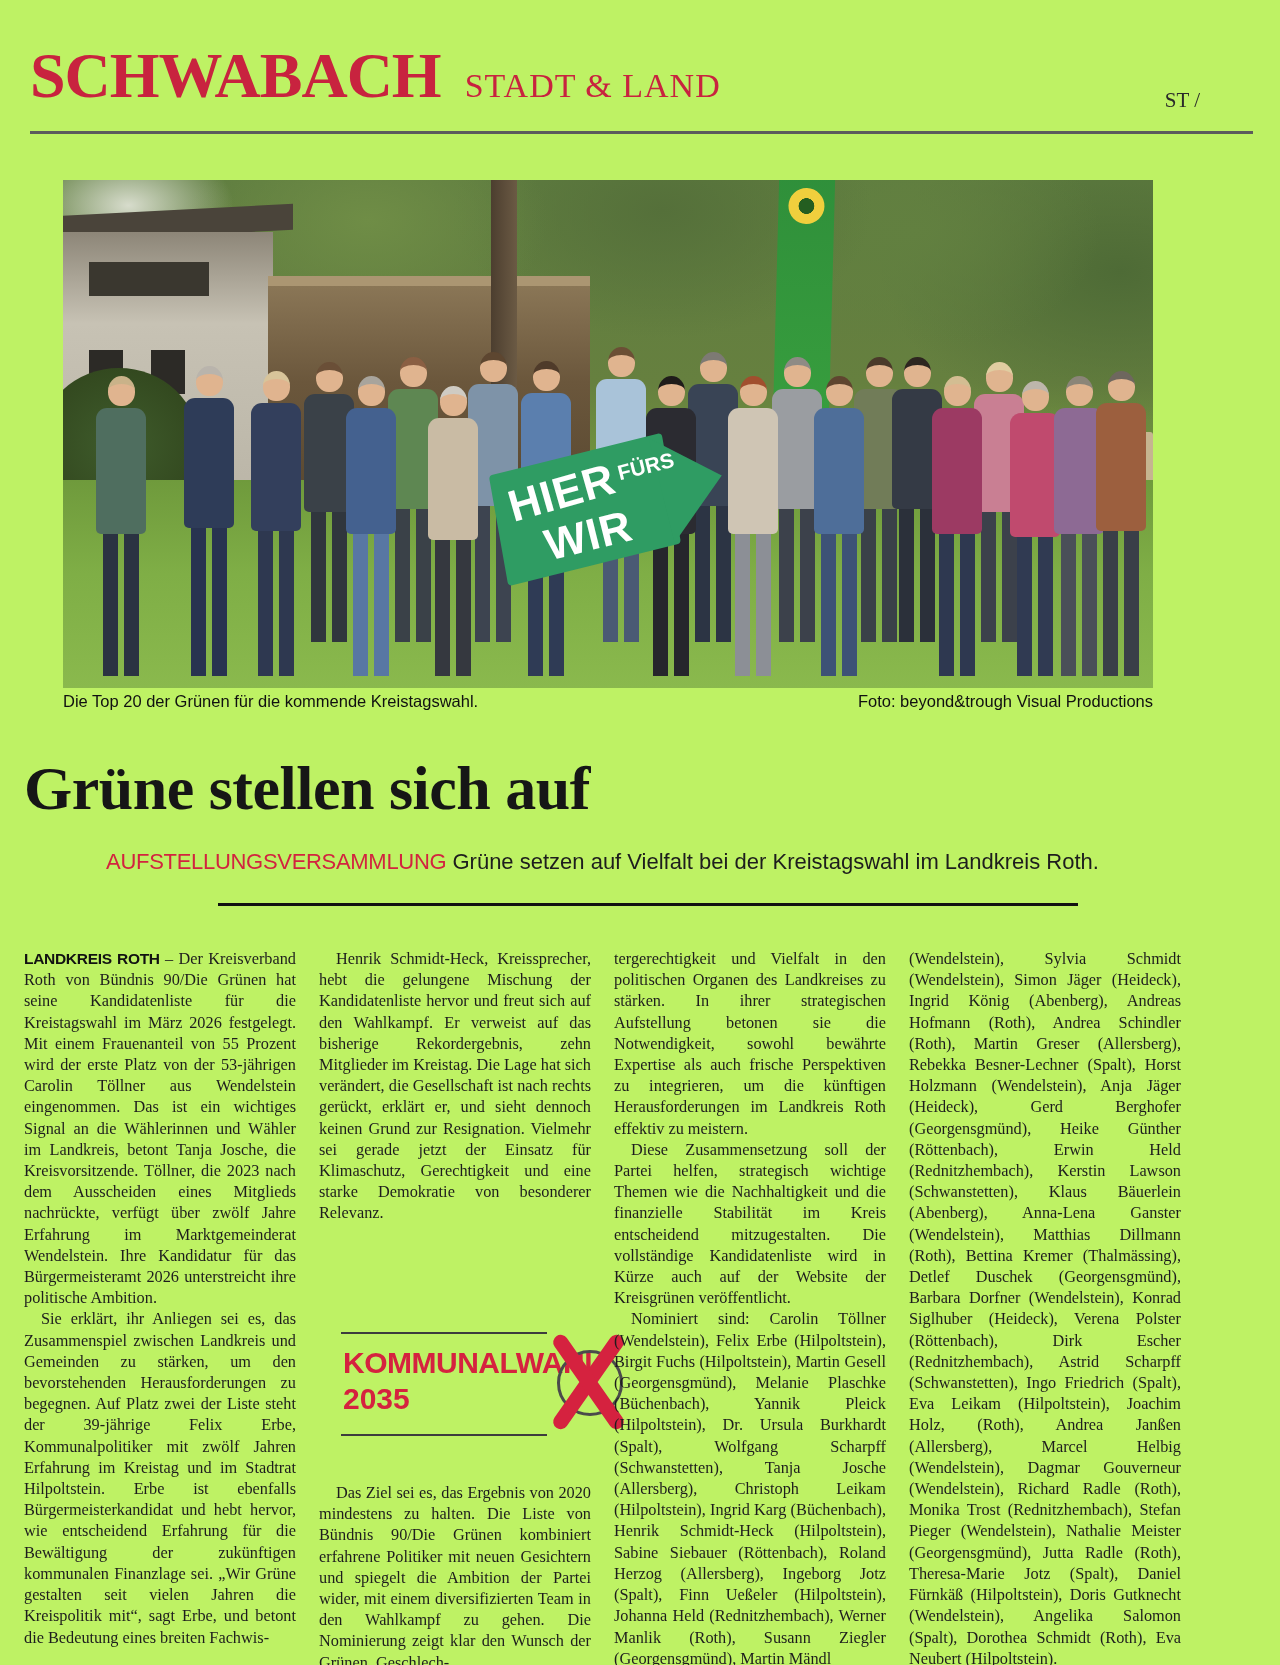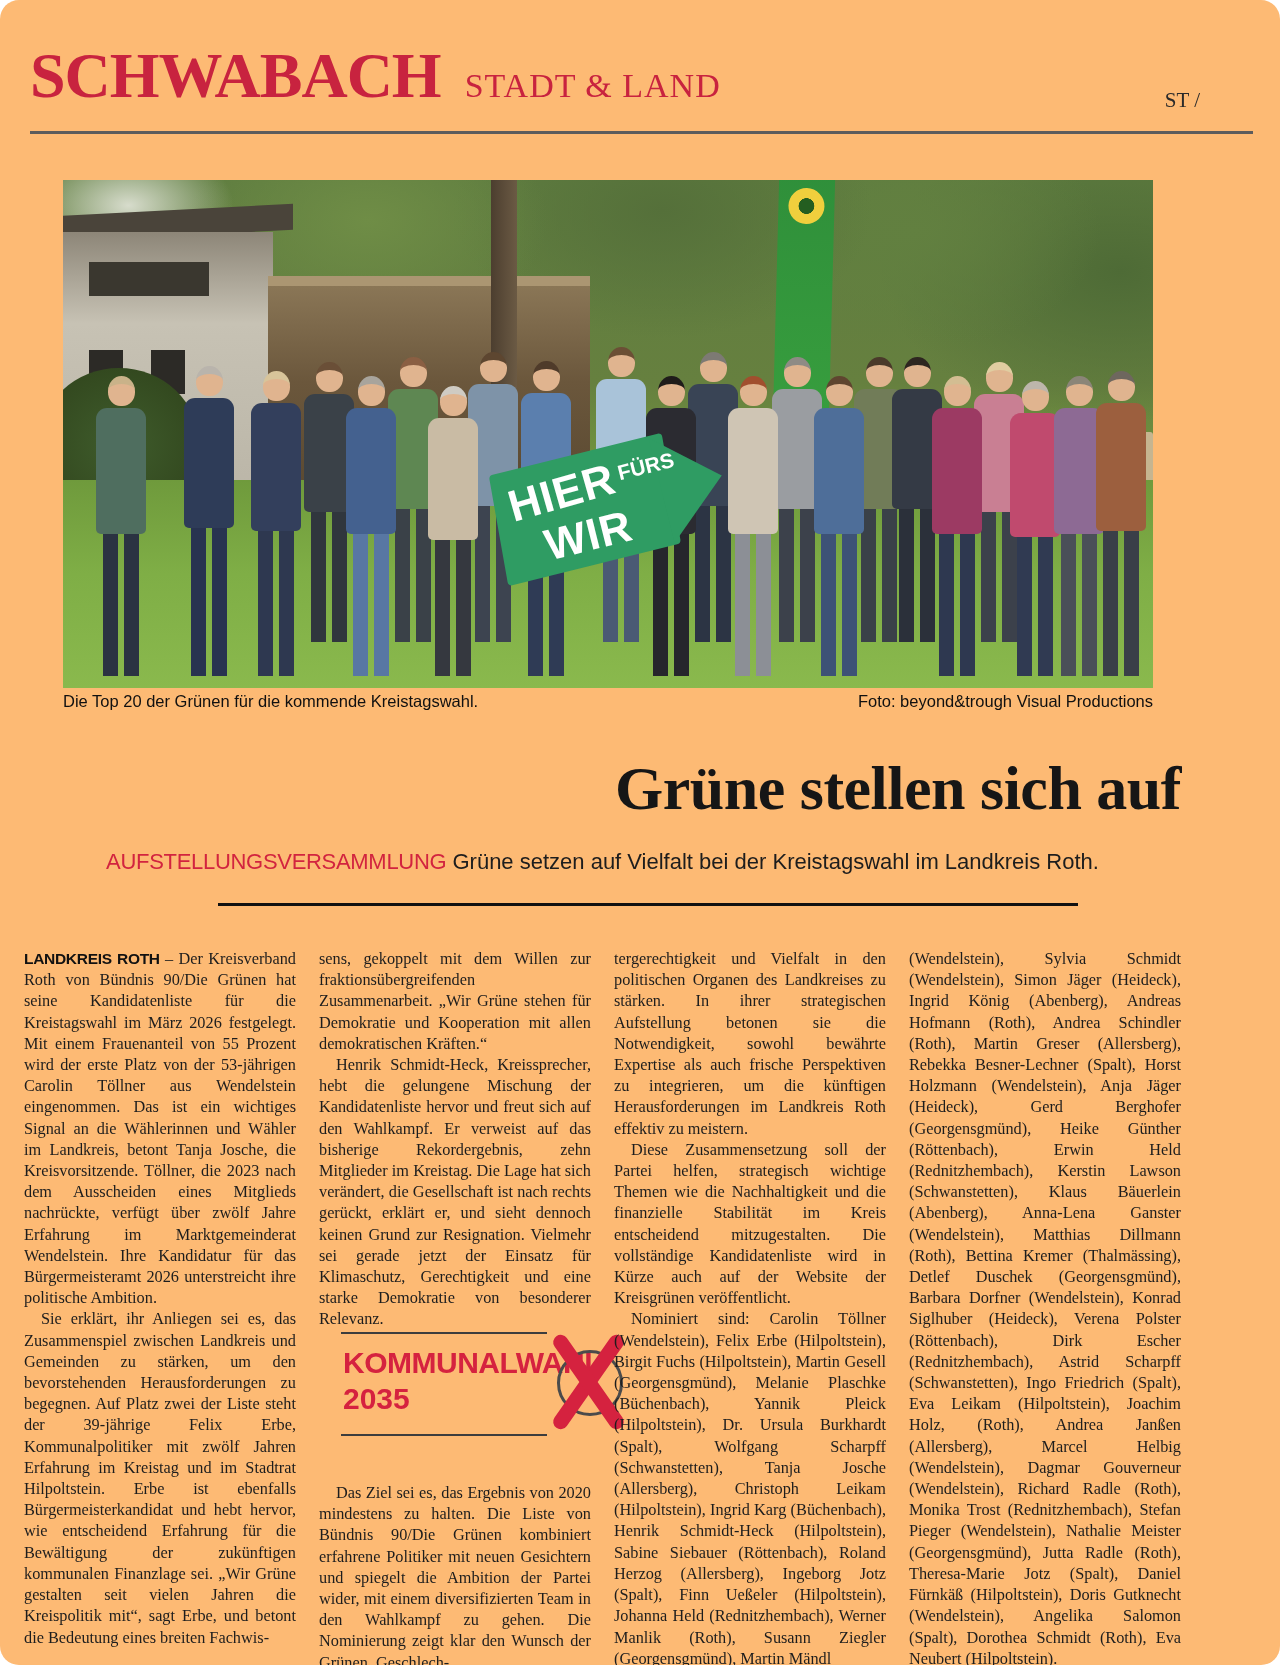--- a/index.html
+++ b/index.html
@@ -1,17 +1,17 @@
 <!DOCTYPE html>
 <html lang="de" style="--brand-red: #c8233f; --kicker-red: #d2243f; --box-red: #d5223f; --sign-green: #2f9c63;"><head>
 <meta charset="utf-8">
 <style>
   html,body{margin:0;padding:0;background:#ffffff;}
   body{width:1280px;height:1665px;position:relative;font-family:"Liberation Sans",sans-serif;color:#1d1d1d;}
-  .page{position:absolute;inset:0;overflow:hidden;background:#fdba74;border-radius:19px;}
+  .page{position:absolute;inset:0;overflow:hidden;background:#bef264;}
 
   
   .masthead{position:absolute;left:30px;top:44px;display:flex;align-items:baseline;}
   .m-title{font-family:"Liberation Serif",serif;font-weight:700;font-size:64px;line-height:1;
            letter-spacing:-1px;color:var(--brand-red);}
   .m-sub{font-family:"Liberation Serif",serif;font-weight:400;font-size:34px;line-height:1;
          color:var(--brand-red);margin-left:24px;letter-spacing:1px;}
   .page-ref{position:absolute;right:80px;top:88px;font-family:"Liberation Serif",serif;
             font-size:21px;color:#2a2a2a;}
   .header-rule{position:absolute;left:30px;right:27px;top:131px;height:3px;background:#5c5c5c;}
@@ -61,21 +61,21 @@
   .sign-w{position:absolute;color:#fff;font-weight:700;line-height:1;font-family:"Liberation Sans",sans-serif;}
   .sign-w1{left:16px;top:32px;font-size:44px;letter-spacing:1px;transform:rotate(-2deg);}
   .sign-w2{left:130px;top:38px;font-size:21px;}
   .sign-w3{left:42px;top:80px;font-size:44px;letter-spacing:1px;}
 
   
   .caption{position:absolute;left:63px;top:692px;font-size:16.5px;color:#101010;}
   .credit{position:absolute;right:127px;top:692px;font-size:16.5px;color:#101010;}
 
   
-  .headline{position:absolute;left:24px;width:1157px;top:714px;text-align:right;
+  .headline{position:absolute;left:24px;width:1157px;top:714px;text-align:left;
       font-family:"Liberation Serif",serif;font-weight:700;font-size:62px;line-height:1.05;
       letter-spacing:-0.5px;color:#161616;}
   .standfirst-row{position:absolute;left:24px;width:1157px;top:849px;text-align:center;font-size:22px;line-height:1.2;}
   .kicker{color:var(--kicker-red);font-weight:400;letter-spacing:-0.3px;}
   .standfirst{color:#1d1d1d;font-weight:400;}
   .headline-rule{position:absolute;left:218px;top:903px;width:860px;height:3px;background:#111;}
 
   
   .col{position:absolute;width:272px;font-family:"Liberation Serif",serif;font-size:16.3px;
        line-height:21.2px;color:#1d1d1d;text-align:justify;hyphens:auto;margin-top:28px;-webkit-hyphens:auto;}
@@ -256,21 +256,20 @@
     <span class="standfirst">Grüne setzen auf Vielfalt bei der Kreistagswahl im Landkreis Roth.</span>
   </div>
   <div class="headline-rule"></div>
 
   <div class="col" id="col1" lang="de">
     <p><span class="lead">LANDKREIS ROTH</span> <span>– Der Kreisverband Roth von Bündnis 90/Die Grünen hat seine Kandidatenliste für die Kreistagswahl im März 2026 festgelegt. Mit einem Frauenanteil von 55 Prozent wird der erste Platz von der 53-jährigen Carolin Töllner aus Wendelstein eingenommen. Das ist ein wichtiges Signal an die Wählerinnen und Wähler im Landkreis, betont Tanja Josche, die Kreisvorsitzende. Töllner, die 2023 nach dem Ausscheiden eines Mitglieds nachrückte, verfügt über zwölf Jahre Erfahrung im Marktgemeinderat Wendelstein. Ihre Kandidatur für das Bürgermeisteramt 2026 unterstreicht ihre politische Ambition.</span></p>
     <p class="ind">Sie erklärt, ihr Anliegen sei es, das Zusammenspiel zwischen Landkreis und Gemeinden zu stärken, um den bevorstehenden Herausforderungen zu begegnen. Auf Platz zwei der Liste steht der 39-jährige Felix Erbe, Kommunalpolitiker mit zwölf Jahren Erfahrung im Kreistag und im Stadtrat Hilpoltstein. Erbe ist ebenfalls Bürgermeisterkandidat und hebt hervor, wie entscheidend Erfahrung für die Bewältigung der zukünftigen kommunalen Finanzlage sei. „Wir Grüne gestalten seit vielen Jahren die Kreispolitik mit“, sagt Erbe, und betont die Bedeutung eines breiten Fachwis-</p>
   </div>
 
   <div class="col" id="col2a" lang="de">
-    <p>sens, gekoppelt mit dem Willen zur fraktionsübergreifenden Zusammenarbeit. „Wir Grüne stehen für Demokratie und Kooperation mit allen demokratischen Kräften.“</p>
     <p class="ind">Henrik Schmidt-Heck, Kreissprecher, hebt die gelungene Mischung der Kandidatenliste hervor und freut sich auf den Wahlkampf. Er verweist auf das bisherige Rekordergebnis, zehn Mitglieder im Kreistag. Die Lage hat sich verändert, die Gesellschaft ist nach rechts gerückt, erklärt er, und sieht dennoch keinen Grund zur Resignation. Vielmehr sei gerade jetzt der Einsatz für Klimaschutz, Gerechtigkeit und eine starke Demokratie von besonderer Relevanz.</p>
   </div>
 
   <div class="infobox">
     <div class="ib-line top"></div>
     <div class="ib-title">KOMMUNALWAHL</div>
     <div class="ib-year">2035</div>
     <div class="ballot">
       <div class="ballot-circle"></div>
       <div class="bx bx1"></div>

